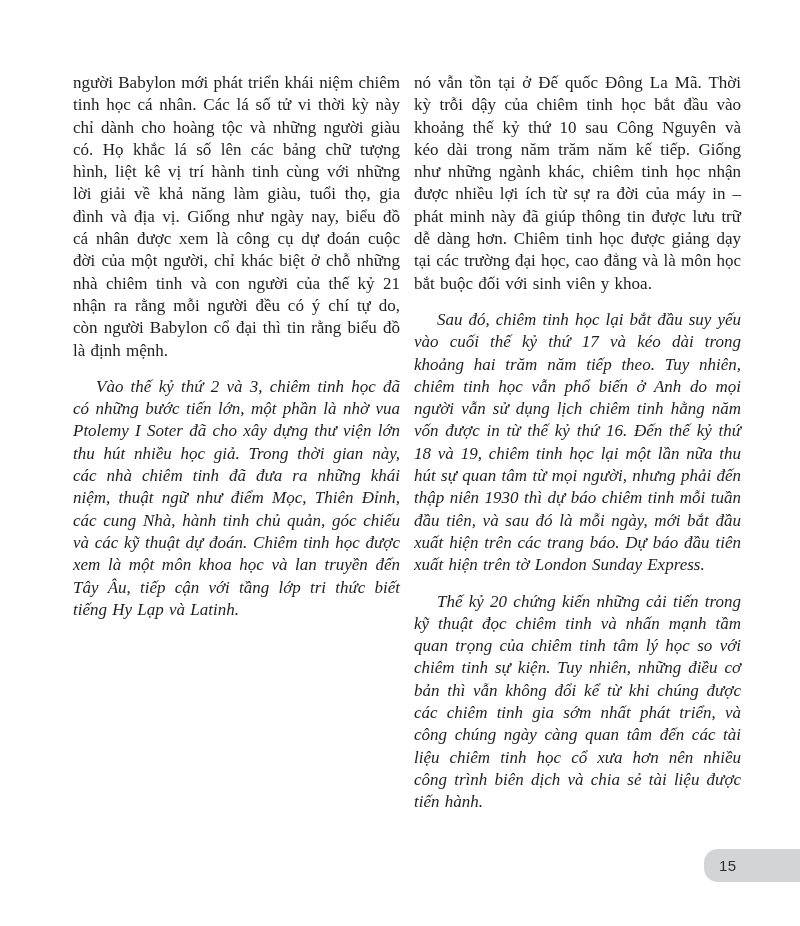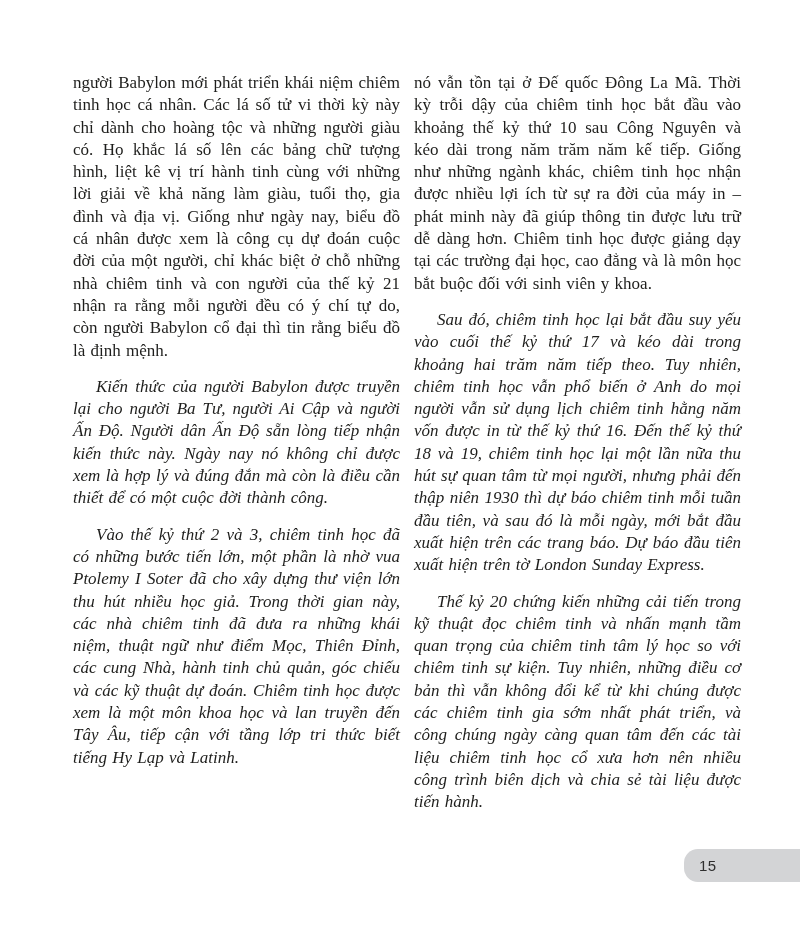--- a/index.html
+++ b/index.html
@@ -25,42 +25,41 @@
     font-size: 17px;
     line-height: 22.3px;
     word-spacing: 1px;
   }
   .para { margin: 0 0 14px 0; }
   .para.indent { text-indent: 23px; font-style: italic; }
   .page-tab {
     position: absolute;
     right: 0;
     top: 849px;
-    width: 116px;
+    width: 96px;
     height: 33px;
     background: var(--tab-bg, #d3d4d6);
     border-radius: 14px 0 0 14px;
     display: flex;
     align-items: center;
   }
   .page-num {
     font-family: "Liberation Sans", "DejaVu Sans", sans-serif;
     font-size: 15px;
     color: var(--pagenum-color, #2e2e2e);
     padding-left: 15px;
     letter-spacing: 0.5px;
   }
 </style>
 </head>
 <body>
 
 <div class="columns">
   <div class="column" id="col-left">
       <p class="para">người Babylon mới phát triển khái niệm chiêm tinh học cá nhân. Các lá số tử vi thời kỳ này chỉ dành cho hoàng tộc và những người giàu có. Họ khắc lá số lên các bảng chữ tượng hình, liệt kê vị trí hành tinh cùng với những lời giải về khả năng làm giàu, tuổi thọ, gia đình và địa vị. Giống như ngày nay, biểu đồ cá nhân được xem là công cụ dự đoán cuộc đời của một người, chỉ khác biệt ở chỗ những nhà chiêm tinh và con người của thế kỷ 21 nhận ra rằng mỗi người đều có ý chí tự do, còn người Babylon cổ đại thì tin rằng biểu đồ là định mệnh.</p>
-      <p class="para indent">Kiến thức của người Babylon được truyền lại cho người Ba Tư, người Ai Cập và người Ấn Độ. Người dân Ấn Độ sẵn lòng tiếp nhận kiến thức này. Ngày nay nó không chỉ được xem là hợp lý và đúng đắn mà còn là điều cần thiết để có một cuộc đời thành công.</p>
       <p class="para indent">Vào thế kỷ thứ 2 và 3, chiêm tinh học đã có những bước tiến lớn, một phần là nhờ vua Ptolemy I Soter đã cho xây dựng thư viện lớn thu hút nhiều học giả. Trong thời gian này, các nhà chiêm tinh đã đưa ra những khái niệm, thuật ngữ như điểm Mọc, Thiên Đỉnh, các cung Nhà, hành tinh chủ quản, góc chiếu và các kỹ thuật dự đoán. Chiêm tinh học được xem là một môn khoa học và lan truyền đến Tây Âu, tiếp cận với tầng lớp tri thức biết tiếng Hy Lạp và Latinh.</p>
     </div>
   <div class="column" id="col-right">
       <p class="para">nó vẫn tồn tại ở Đế quốc Đông La Mã. Thời kỳ trỗi dậy của chiêm tinh học bắt đầu vào khoảng thế kỷ thứ 10 sau Công Nguyên và kéo dài trong năm trăm năm kế tiếp. Giống như những ngành khác, chiêm tinh học nhận được nhiều lợi ích từ sự ra đời của máy in – phát minh này đã giúp thông tin được lưu trữ dễ dàng hơn. Chiêm tinh học được giảng dạy tại các trường đại học, cao đẳng và là môn học bắt buộc đối với sinh viên y khoa.</p>
       <p class="para indent">Sau đó, chiêm tinh học lại bắt đầu suy yếu vào cuối thế kỷ thứ 17 và kéo dài trong khoảng hai trăm năm tiếp theo. Tuy nhiên, chiêm tinh học vẫn phổ biến ở Anh do mọi người vẫn sử dụng lịch chiêm tinh hằng năm vốn được in từ thế kỷ thứ 16. Đến thế kỷ thứ 18 và 19, chiêm tinh học lại một lần nữa thu hút sự quan tâm từ mọi người, nhưng phải đến thập niên 1930 thì dự báo chiêm tinh mỗi tuần đầu tiên, và sau đó là mỗi ngày, mới bắt đầu xuất hiện trên các trang báo. Dự báo đầu tiên xuất hiện trên tờ London Sunday Express.</p>
       <p class="para indent">Thế kỷ 20 chứng kiến những cải tiến trong kỹ thuật đọc chiêm tinh và nhấn mạnh tầm quan trọng của chiêm tinh tâm lý học so với chiêm tinh sự kiện. Tuy nhiên, những điều cơ bản thì vẫn không đổi kể từ khi chúng được các chiêm tinh gia sớm nhất phát triển, và công chúng ngày càng quan tâm đến các tài liệu chiêm tinh học cổ xưa hơn nên nhiều công trình biên dịch và chia sẻ tài liệu được tiến hành.</p>
     </div>
 </div>
 
 <div class="page-tab">

